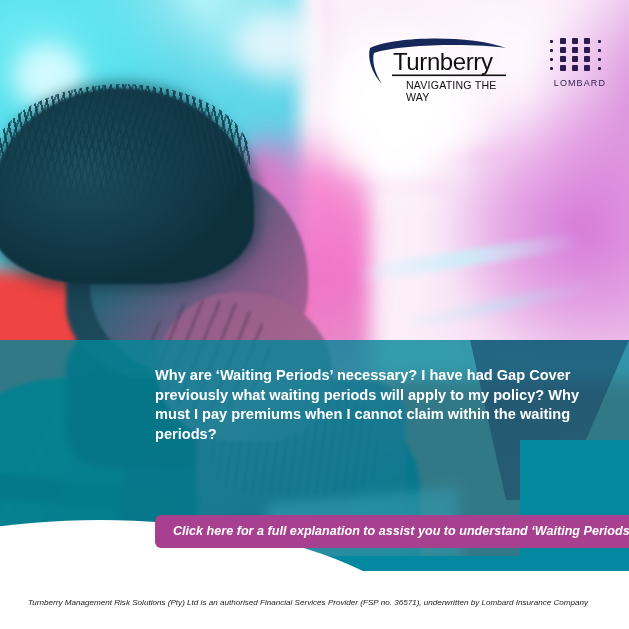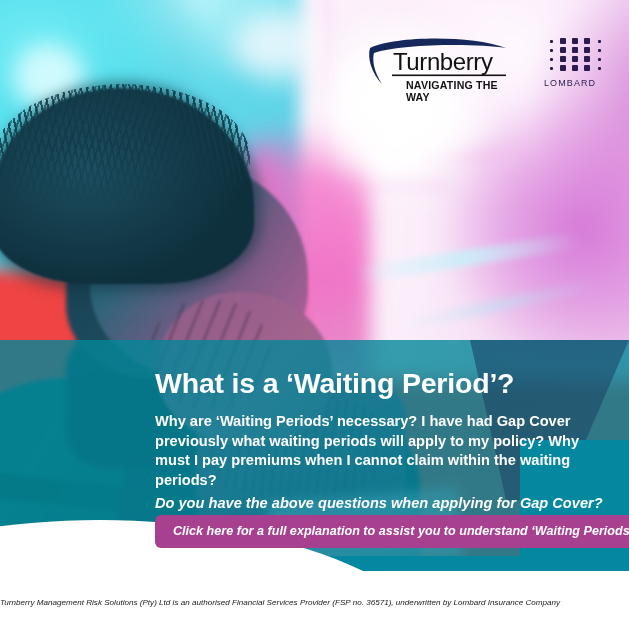--- a/index.html
+++ b/index.html
@@ -182,21 +182,21 @@
     position:absolute;left:-250px;top:520px;width:700px;height:300px;
     background:#ffffff;border-radius:50%;
   }
 
   
   .logos{position:absolute;left:366px;top:34px;width:240px;height:62px;}
 
   .logo-turnberry{position:absolute;left:0;top:0;width:150px;height:62px;}
   .tb-svg{display:block;}
 
-  .logo-lombard{position:absolute;left:178px;top:2px;width:62px;height:58px;text-align:left;}
+  .logo-lombard{position:absolute;left:178px;top:2px;width:62px;height:58px;text-align:right;}
   .lb-grid{width:58px;height:38px;margin:0 auto;position:relative;}
   .lb-dot{position:absolute;background:#2b1b4e;border-radius:1px;}
   .lb-word{
     font-family:"Liberation Sans",sans-serif;font-size:9px;letter-spacing:1.1px;
     color:#2b1b4e;font-weight:500;margin-top:4px;
   }
 
   
   .copy{position:absolute;left:155px;top:366px;width:450px;}
   .headline{
@@ -220,21 +220,21 @@
     white-space:nowrap;cursor:pointer;text-align:center;
   }
 
   
   .footer{
     position:absolute;left:0;top:596px;width:629px;
     text-align:center;font-family:"Liberation Sans",sans-serif;
     font-style:italic;font-size:8.1px;color:#1a1a1a;line-height:13px;
   }
   .footer .l1{display:block;white-space:nowrap;overflow:hidden;width:629px;
-              box-sizing:border-box;text-align:left;}
+              padding-left:28px;box-sizing:border-box;text-align:left;}
   .footer .l2{display:block;white-space:nowrap;}
 </style>
 </head>
 <body>
 
 <div class="banner">
 
   <div class="hero">
 
     <div class="photo">
@@ -281,21 +281,21 @@
 
       <div class="logo-turnberry">
         <svg class="tb-svg" width="150" height="62" viewBox="0 0 150 62">
           <path d="M4 14 C 30 2, 104 1, 140 14 C 108 9, 34 10, 8 19
                    C 6 26, 8 38, 16 50 C 6 40, 1 24, 4 14 Z" fill="#16275c"></path>
           <rect x="26" y="40.5" width="114" height="1.6" fill="#111111"></rect>
         </svg>
         <div style="position:absolute;left:27px;top:15px;font-family:'Liberation Sans',sans-serif;
                     font-size:24px;font-weight:400;color:#111111;letter-spacing:-.4px;line-height:26px;">Turnberry</div>
         <div style="position:absolute;left:40px;top:45px;font-family:'Liberation Sans',sans-serif;
-                    font-size:10.6px;font-weight:bold;color:#111111;letter-spacing:.2px;">NAVIGATING THE WAY</div>
+                    font-size:10.6px;font-weight:normal;color:#111111;letter-spacing:.2px;">NAVIGATING THE WAY</div>
       </div>
 
       <div class="logo-lombard">
         <div class="lb-grid" id="lb-grid">
             <div class="lb-dot" style="width: 3px; height: 3px; left: 3.5px; top: 3.5px; background: rgb(43, 27, 78);"></div>
             <div class="lb-dot" style="width: 6px; height: 6px; left: 14px; top: 2px; background: rgb(43, 27, 78);"></div>
             <div class="lb-dot" style="width: 6px; height: 6px; left: 26px; top: 2px; background: rgb(43, 27, 78);"></div>
             <div class="lb-dot" style="width: 6px; height: 6px; left: 38px; top: 2px; background: rgb(43, 27, 78);"></div>
             <div class="lb-dot" style="width: 3px; height: 3px; left: 51.5px; top: 3.5px; background: rgb(43, 27, 78);"></div>
             <div class="lb-dot" style="width: 3px; height: 3px; left: 3.5px; top: 12.5px; background: rgb(43, 27, 78);"></div>
@@ -313,26 +313,24 @@
             <div class="lb-dot" style="width: 6px; height: 6px; left: 26px; top: 29px; background: rgb(43, 27, 78);"></div>
             <div class="lb-dot" style="width: 6px; height: 6px; left: 38px; top: 29px; background: rgb(43, 27, 78);"></div>
             <div class="lb-dot" style="width: 3px; height: 3px; left: 51.5px; top: 30.5px; background: rgb(43, 27, 78);"></div>
           </div>
         <div class="lb-word">LOMBARD</div>
       </div>
 
     </div>
 
     <div class="copy">
-      <div class="headline">What is a ‘Waiting Period’?</div>
       <div class="body-copy">
         <span>Why are ‘Waiting Periods’ necessary? I have had Gap Cover</span>
         <span>previously what waiting periods will apply to my policy? Why must</span>
         <span>I pay premiums when I cannot claim within the waiting periods?</span>
-        <span class="ital">Do you have the above questions when applying for Gap Cover?</span>
       </div>
     </div>
 
     <button class="cta">Click here for a full explanation to assist you to understand ‘Waiting Periods’</button>
 
   </div>
 
   <div class="footer">
     <span class="l1">Turnberry Management Risk Solutions (Pty) Ltd is an authorised Financial Services Provider (FSP no. 36571), underwritten by Lombard Insurance Company</span>
   </div>

